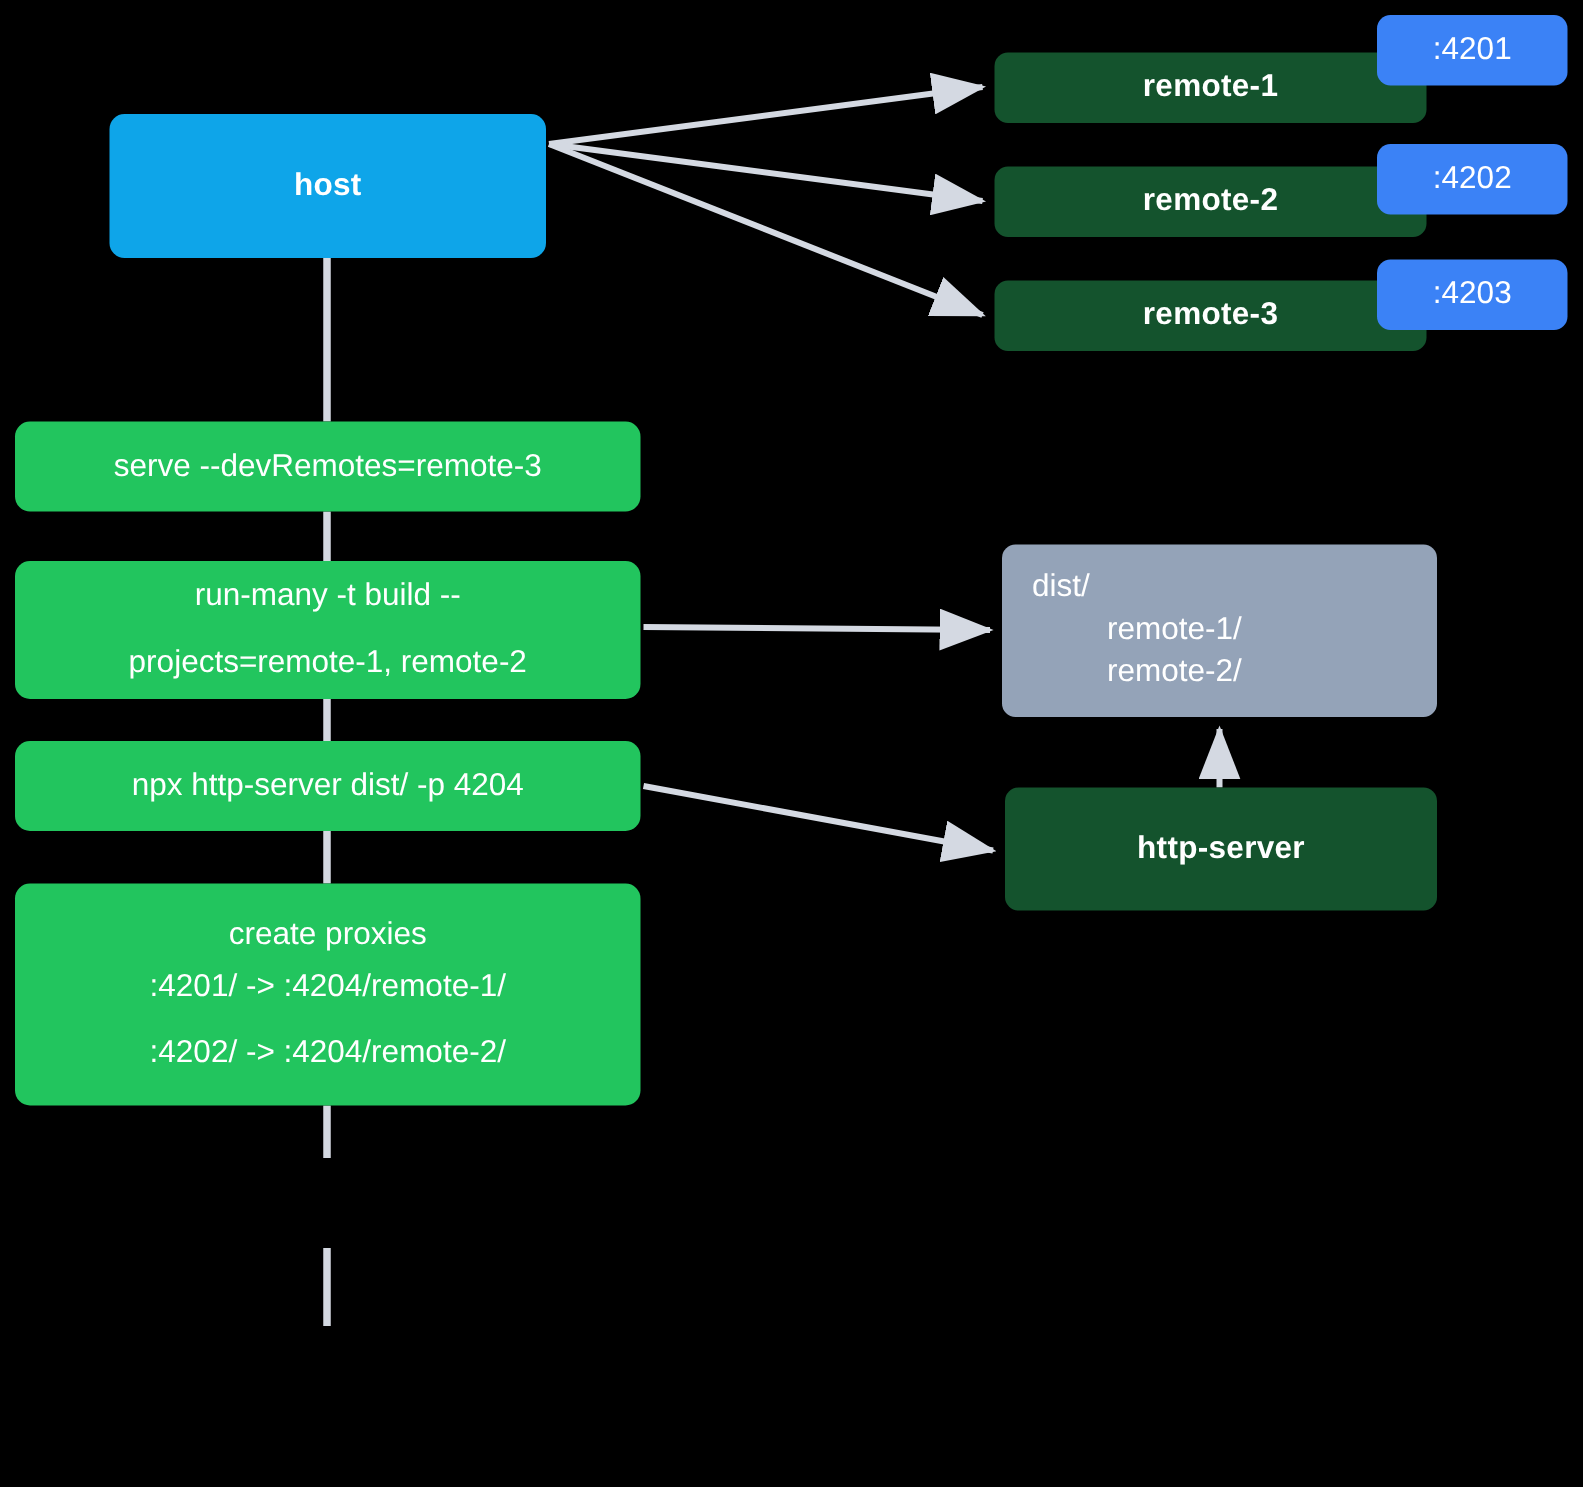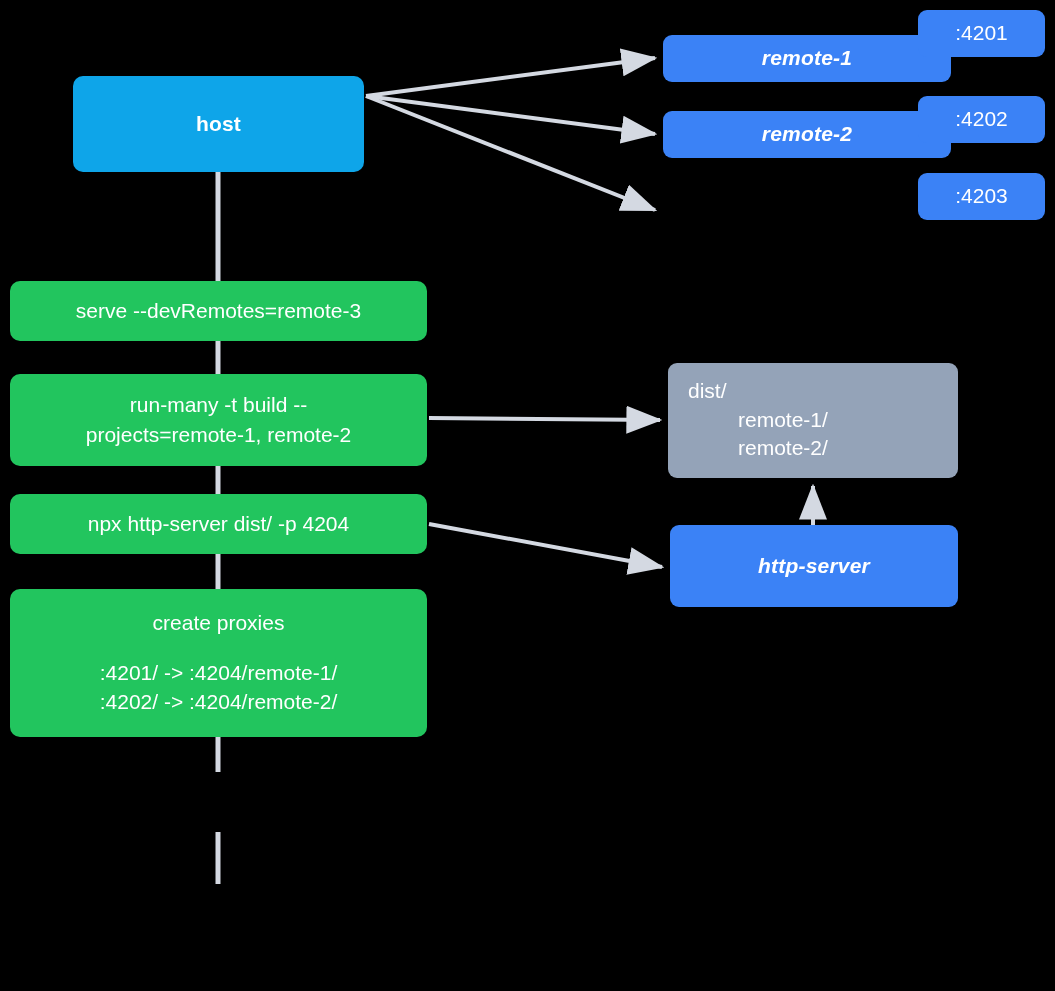--- a/index.html
+++ b/index.html
@@ -44,43 +44,42 @@
     font-size: 21px;
     letter-spacing: 0.2px;
     margin-top: 28px;
   }
   .node.cmd {
     background: #22C55E;
     font-weight: normal;
     font-size: 21px;
   }
   .node.remote {
-    background: #3b82f6;
+    background: #14532d;
     font-weight: bold;
     font-size: 21px;
     letter-spacing: 0.2px;
     border-radius: 9px;
-    font-style: italic;
   }
   .node.artifact {
     background: #94A3B8;
     font-weight: normal;
     font-size: 21px;
     align-items: flex-start;
     text-align: center;
     border-radius: 9px;
   }
   .node.badge {
     background: #3B82F6;
     font-weight: normal;
     font-size: 21px;
     border-radius: 9px;
     z-index: 3;
   }
-  .cmd .line + .line { margin-top: 1px; }
+  .cmd .line + .line { margin-top: 16px; }
   .cmd .gap { height: 26px; }
   .artifact .l1 { padding-left: 2px; }
   .artifact .l2 { padding-left: 52px; }
 
   
   #host          { left: 73px;  top: 48px;  width: 291px; height: 96px; }
 
   #cmd-serve     { left: 10px;  top: 281px; width: 417px; height: 60px; }
   #cmd-runmany   { left: 10px;  top: 374px; width: 417px; height: 92px; }
   #cmd-npx       { left: 10px;  top: 494px; width: 417px; height: 60px; }
@@ -131,20 +130,23 @@
   <div class="node host" id="host">
     <span class="line">host</span>
   </div>
 
   <div class="node remote" id="remote-1">
     <span class="line">remote-1</span>
   </div>
   <div class="node remote" id="remote-2">
     <span class="line">remote-2</span>
   </div>
+  <div class="node remote" id="remote-3">
+    <span class="line">remote-3</span>
+  </div>
 
   <div class="node badge" id="badge-4201">
     <span class="line">:4201</span>
   </div>
   <div class="node badge" id="badge-4202">
     <span class="line">:4202</span>
   </div>
   <div class="node badge" id="badge-4203">
     <span class="line">:4203</span>
   </div>

